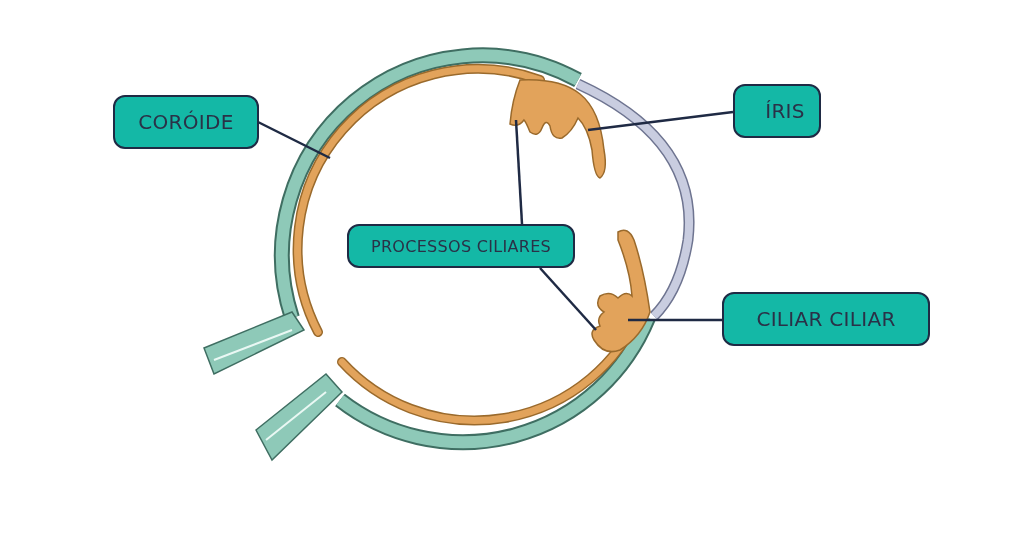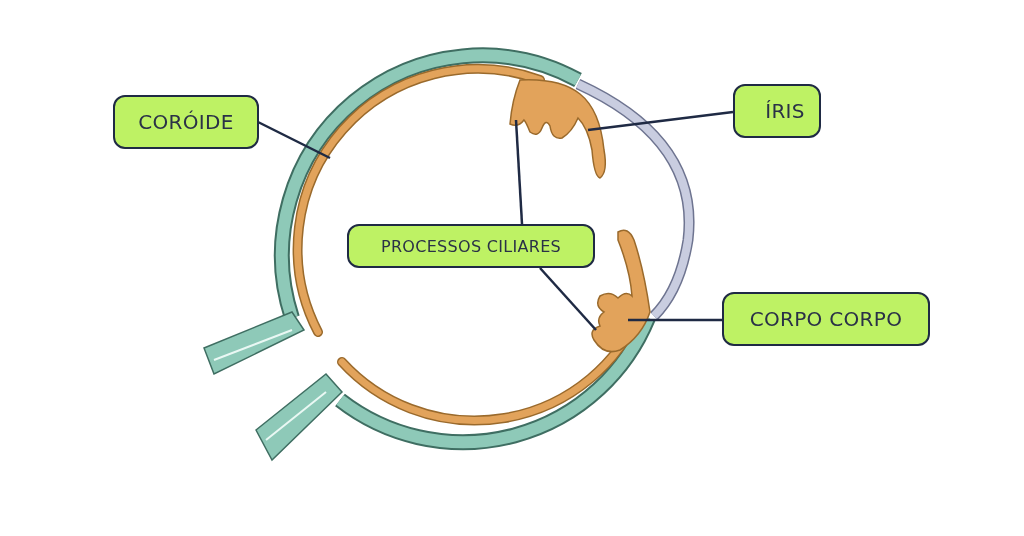--- a/index.html
+++ b/index.html
@@ -2,31 +2,31 @@
 <html><head>
 <meta charset="utf-8">
 <style>
   html, body { margin: 0; padding: 0; background: #ffffff; }
   body { width: 1024px; height: 536px; position: relative; overflow: hidden;
          font-family: "DejaVu Sans", sans-serif; }
   #diagram { position: absolute; left: 0; top: 0; }
   .label {
     position: absolute;
     box-sizing: border-box;
-    background: #bef264;
+    background: #14b8a6;
     border: 2.5px solid #1f2a44;
     border-radius: 12px;
     color: #2a3147;
     display: flex; align-items: center; justify-content: center;
     letter-spacing: 0.3px;
     white-space: nowrap;
   }
   #lbl-coroide { left: 113px; top: 95px; width: 146px; height: 54px; font-size: 20px; }
   #lbl-iris { left: 733px; top: 84px; width: 88px; height: 54px; font-size: 20px; padding-left: 16px; }
-  #lbl-proc { left: 347px; top: 224px; width: 248px; height: 44px; font-size: 16px; }
+  #lbl-proc { left: 347px; top: 224px; width: 228px; height: 44px; font-size: 16px; }
   #lbl-corpo { left: 722px; top: 292px; width: 208px; height: 54px; font-size: 20px; }
 </style>
 </head>
 <body>
 
 <svg id="diagram" width="1024" height="536" viewBox="0 0 1024 536">
 
   <g>
     <path d="M 648 318 A 200 200 0 0 1 340 400" fill="none" stroke="#3f6e62" stroke-width="16" stroke-linecap="butt"></path>
     <path d="M 648 318 A 200 200 0 0 1 340 400" fill="none" stroke="#8ec9b8" stroke-width="12"></path>
@@ -66,13 +66,13 @@
     <line x1="733" y1="112" x2="588" y2="130"></line>
     <line x1="522" y1="224" x2="516" y2="120"></line>
     <line x1="540" y1="268" x2="596" y2="330"></line>
     <line x1="722" y1="320" x2="628" y2="320"></line>
   </g>
 </svg>
 
 <div id="lbl-coroide" class="label">CORÓIDE</div>
 <div id="lbl-iris" class="label">ÍRIS</div>
 <div id="lbl-proc" class="label">PROCESSOS CILIARES</div>
-<div id="lbl-corpo" class="label">CORPO CORPO</div>
+<div id="lbl-corpo" class="label">CILIAR CILIAR</div>
 
 </body></html>

